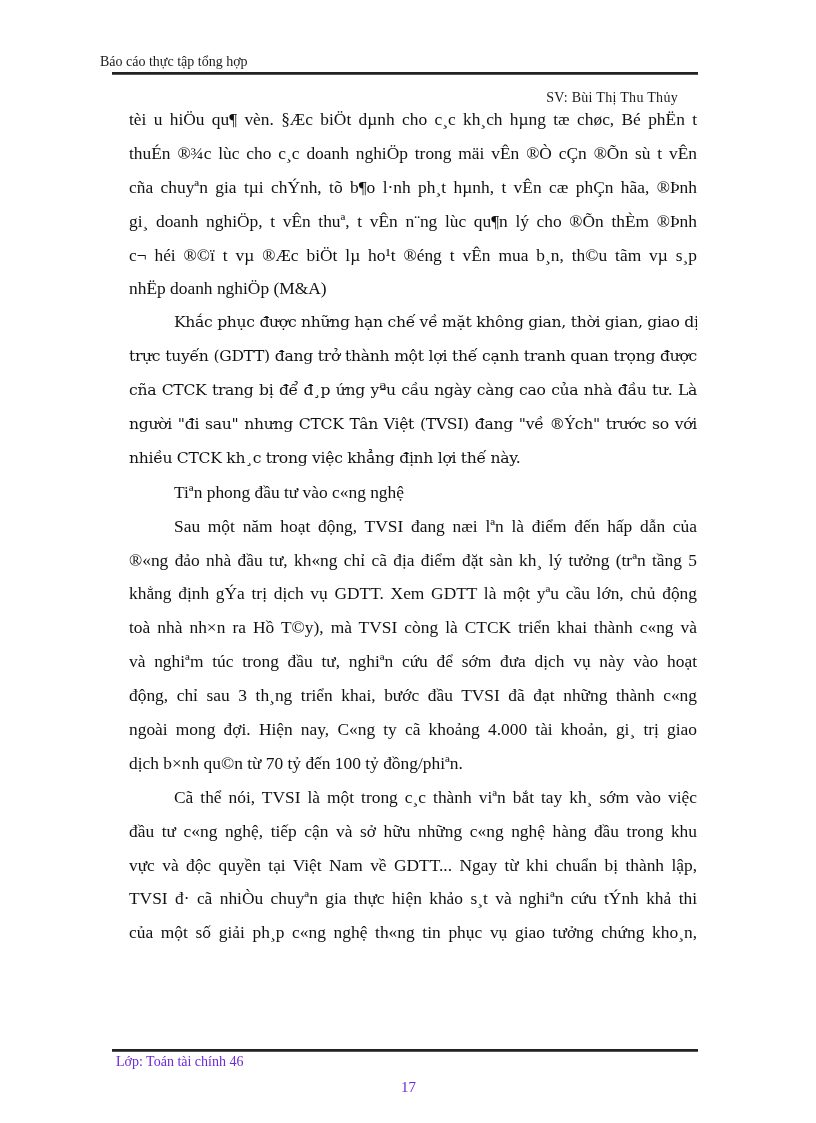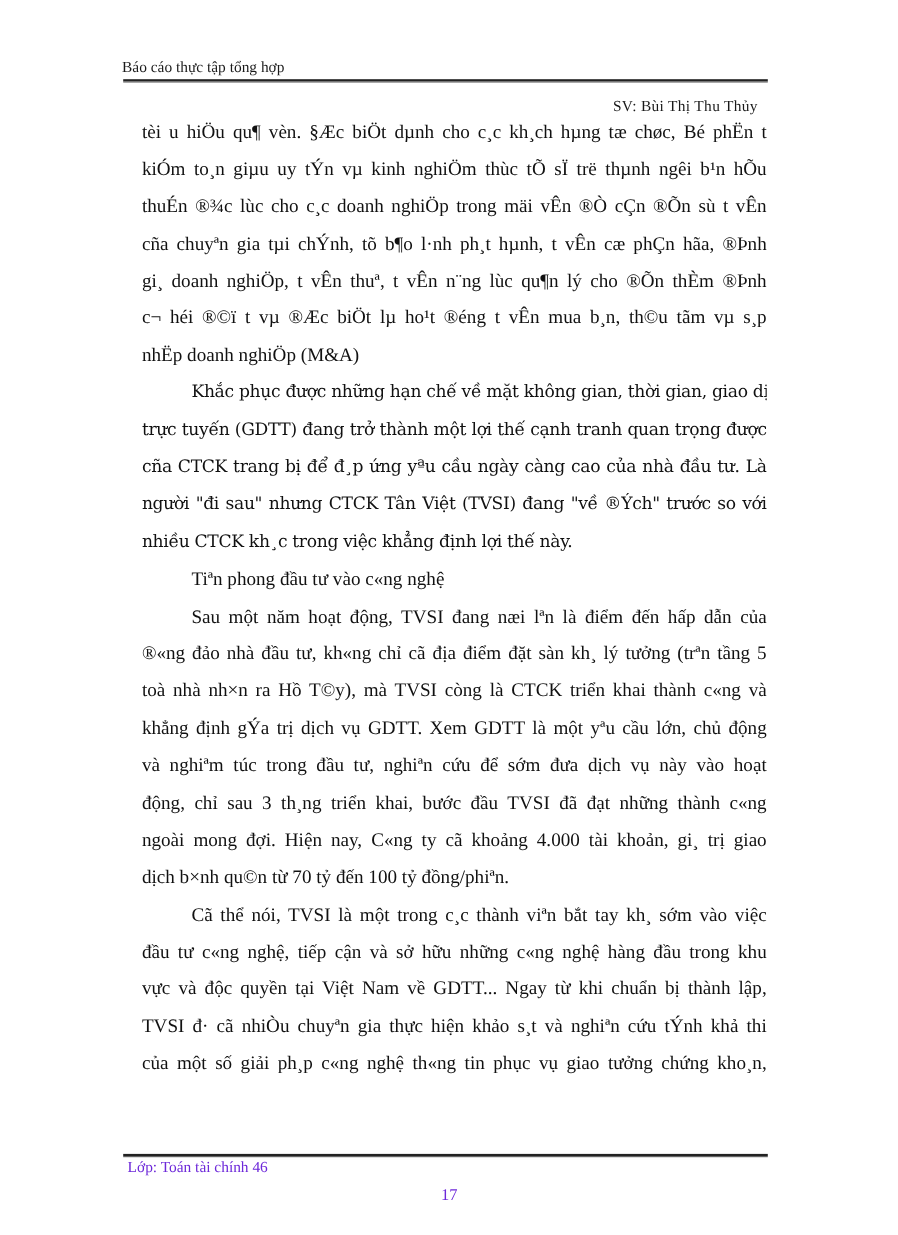--- a/index.html
+++ b/index.html
@@ -10,21 +10,21 @@
     body {
       width: 816px;
       height: 1123px;
       position: relative;
       overflow: hidden;
       font-family: "Liberation Serif", "DejaVu Serif", serif;
       color: #111111;
     }
     .page-header {
       position: absolute;
-      left: 109px;
+      left: 98px;
       top: 53px;
       width: 584px;
       height: 18px;
       font-size: 14px;
       line-height: 18px;
       color: #1a1a1a;
     }
     .page-header .left { position: absolute; left: 2px; top: 0; }
     .page-header .right { position: absolute; right: 4px; top: 0; letter-spacing: 0.3px; margin-top: 36px; }
     .header-rule {
@@ -88,21 +88,20 @@
 <div class="page-header">
   <span class="left">Báo cáo thực tập tổng hợp</span>
   <span class="right">SV: Bùi Thị Thu Thủy</span>
 </div>
 <div class="header-rule"></div>
 
 <div class="body-text">
 
   <div>
     <span class="line">tèi u  hiÖu qu¶ vèn. §Æc biÖt dµnh cho c¸c kh¸ch hµng tæ chøc, Bé phËn t</span>
-    <span class="line">kiÓm to¸n giµu uy tÝn vµ kinh nghiÖm thùc tÕ sÏ trë thµnh ng­êi  b¹n hÕu</span>
     <span class="line">thuÉn ®¾c lùc cho c¸c doanh nghiÖp trong mäi vÊn ®Ò cÇn ®Õn sù t  vÊn</span>
     <span class="line">cña chuyªn gia tµi chÝnh, tõ b¶o l·nh ph¸t hµnh, t  vÊn cæ phÇn hãa, ®Þnh</span>
     <span class="line">gi¸ doanh nghiÖp, t  vÊn thuª, t  vÊn n¨ng lùc qu¶n lý cho ®Õn thÈm ®Þnh</span>
     <span class="line">c¬ héi ®©ï t  vµ ®Æc biÖt lµ ho¹t ®éng t  vÊn mua b¸n, th©u tãm vµ s¸p</span>
     <span class="line last">nhËp doanh nghiÖp (M&amp;A)</span>
   </div>
 
   <div>
     <span class="line italic indent">Khắc phục được những hạn chế về mặt không gian, thời gian, giao dịch</span>
     <span class="line italic">trực tuyến (GDTT) đang trở thành một lợi thế cạnh tranh quan trọng được</span>
@@ -111,22 +110,22 @@
     <span class="line italic last">nhiều CTCK kh¸c trong việc khẳng định lợi thế này.</span>
   </div>
 
   <div>
     <span class="line indent last">Tiªn phong đầu tư vào c«ng nghệ</span>
   </div>
 
   <div>
     <span class="line indent">Sau một năm hoạt động, TVSI đang næi lªn là điểm đến hấp dẫn của</span>
     <span class="line">®«ng đảo nhà đầu tư, kh«ng chỉ cã địa điểm đặt sàn kh¸ lý tưởng (trªn tầng 5</span>
+    <span class="line">khẳng định gÝa trị dịch vụ GDTT. Xem GDTT là một yªu cầu lớn, chủ động</span>
     <span class="line">toà nhà nh×n ra Hồ T©y), mà TVSI còng là CTCK triển khai thành c«ng và</span>
-    <span class="line">khẳng định gÝa trị dịch vụ GDTT. Xem GDTT là một yªu cầu lớn, chủ động</span>
     <span class="line">và nghiªm túc trong đầu tư, nghiªn cứu để sớm đưa dịch vụ này vào hoạt</span>
     <span class="line">động, chỉ sau 3 th¸ng triển khai, bước đầu TVSI đã đạt những thành c«ng</span>
     <span class="line">ngoài mong đợi. Hiện nay, C«ng ty cã khoảng 4.000 tài khoản, gi¸ trị giao</span>
     <span class="line last">dịch b×nh qu©n từ 70 tỷ đến 100 tỷ đồng/phiªn.</span>
   </div>
 
   <div>
     <span class="line indent">Cã thể nói, TVSI là một trong c¸c thành viªn bắt tay kh¸ sớm vào việc</span>
     <span class="line">đầu tư c«ng nghệ, tiếp cận và sở hữu những c«ng nghệ hàng đầu trong khu</span>
     <span class="line">vực và độc quyền tại Việt Nam về GDTT... Ngay từ khi chuẩn bị thành lập,</span>

